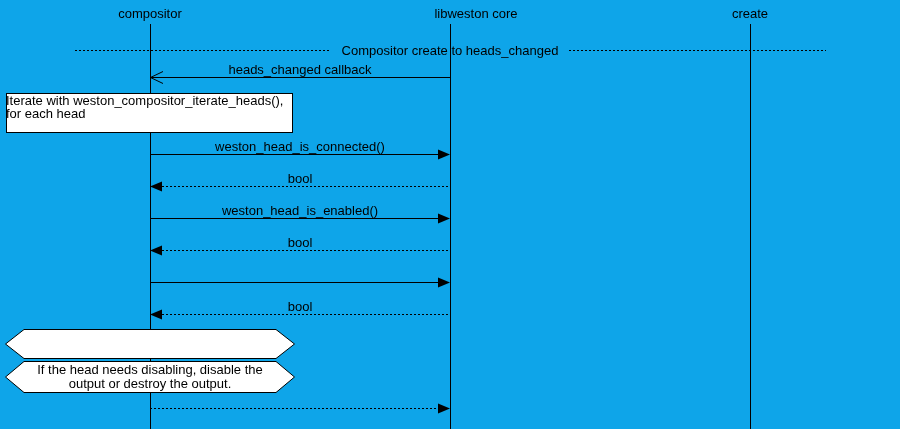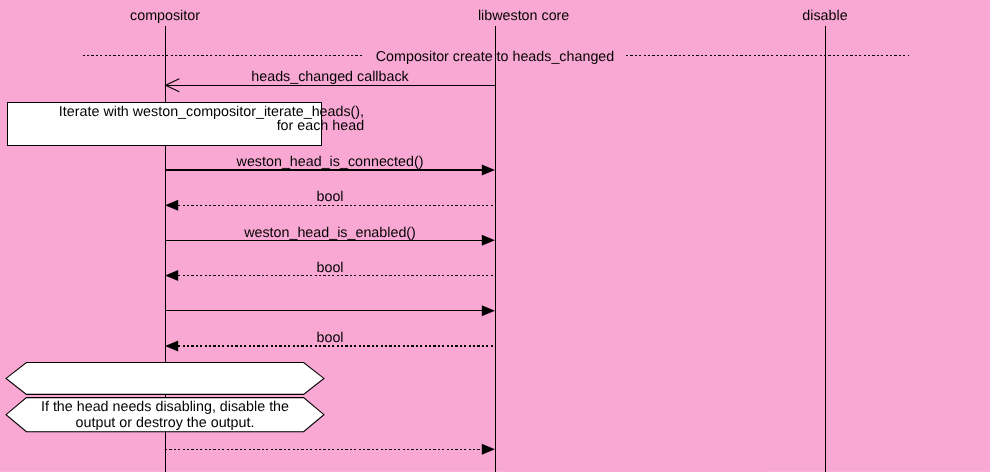--- a/index.html
+++ b/index.html
@@ -4,21 +4,21 @@
 <style>
   html, body {
     margin: 0;
     padding: 0;
     background: #ffffff;
   }
   .diagram {
     position: relative;
     width: 900px;
     height: 429px;
-    background: #f9a8d4;
+    background: #0ea5e9;
     font-family: "Liberation Sans", sans-serif;
     font-size: 13px;
     color: #000000;
     overflow: hidden;
   }
   .diagram svg {
     position: absolute;
     left: 0;
     top: 0;
   }
@@ -26,23 +26,22 @@
     position: absolute;
     white-space: nowrap;
     transform: translateX(-50%);
     line-height: 13px;
   }
   .note-text {
     position: absolute;
     left: 6px;
     width: 286px;
     top: 94px;
-    text-align: right;
+    text-align: left;
     line-height: 13px;
-    padding-left: 39px;
   }
   .cond-text {
     position: absolute;
     left: 19px;
     width: 262px;
     text-align: center;
     line-height: 14px;
   }
   .cond-text.first { top: 331px; }
   .cond-text.second { top: 363px; }
@@ -86,21 +85,21 @@
 
     <polygon points="24,329.5 276,329.5 294.5,344 276,358.5 24,358.5 5.5,344" fill="#ffffff" stroke="#000" stroke-width="1"></polygon>
     <polygon points="24,361.5 276,361.5 294.5,377 276,392.5 24,392.5 5.5,377" fill="#ffffff" stroke="#000" stroke-width="1"></polygon>
 
     <line x1="150" y1="408.5" x2="439" y2="408.5" stroke="#000" stroke-width="1" stroke-dasharray="2,2" shape-rendering="crispEdges"></line>
     <polygon points="450,408.5 438,403.5 438,413.5" fill="#000"></polygon>
   </svg>
 
   <div class="label" style="left:150px; top:7px">compositor</div>
   <div class="label" style="left:476px; top:7px">libweston core</div>
-  <div class="label" style="left:750px; top:7px">disable</div>
+  <div class="label" style="left:750px; top:7px">create</div>
 
   <div class="label" style="left:450px; top:44px">Compositor create to heads_changed</div>
 
   <div class="label" style="left:300px; top:63px">heads_changed callback</div>
   <div class="label" style="left:300px; top:140px">weston_head_is_connected()</div>
   <div class="label" style="left:300px; top:172px">bool</div>
   <div class="label" style="left:300px; top:204px">weston_head_is_enabled()</div>
   <div class="label" style="left:300px; top:236px">bool</div>
   <div class="label" style="left:300px; top:300px">bool</div>
 

